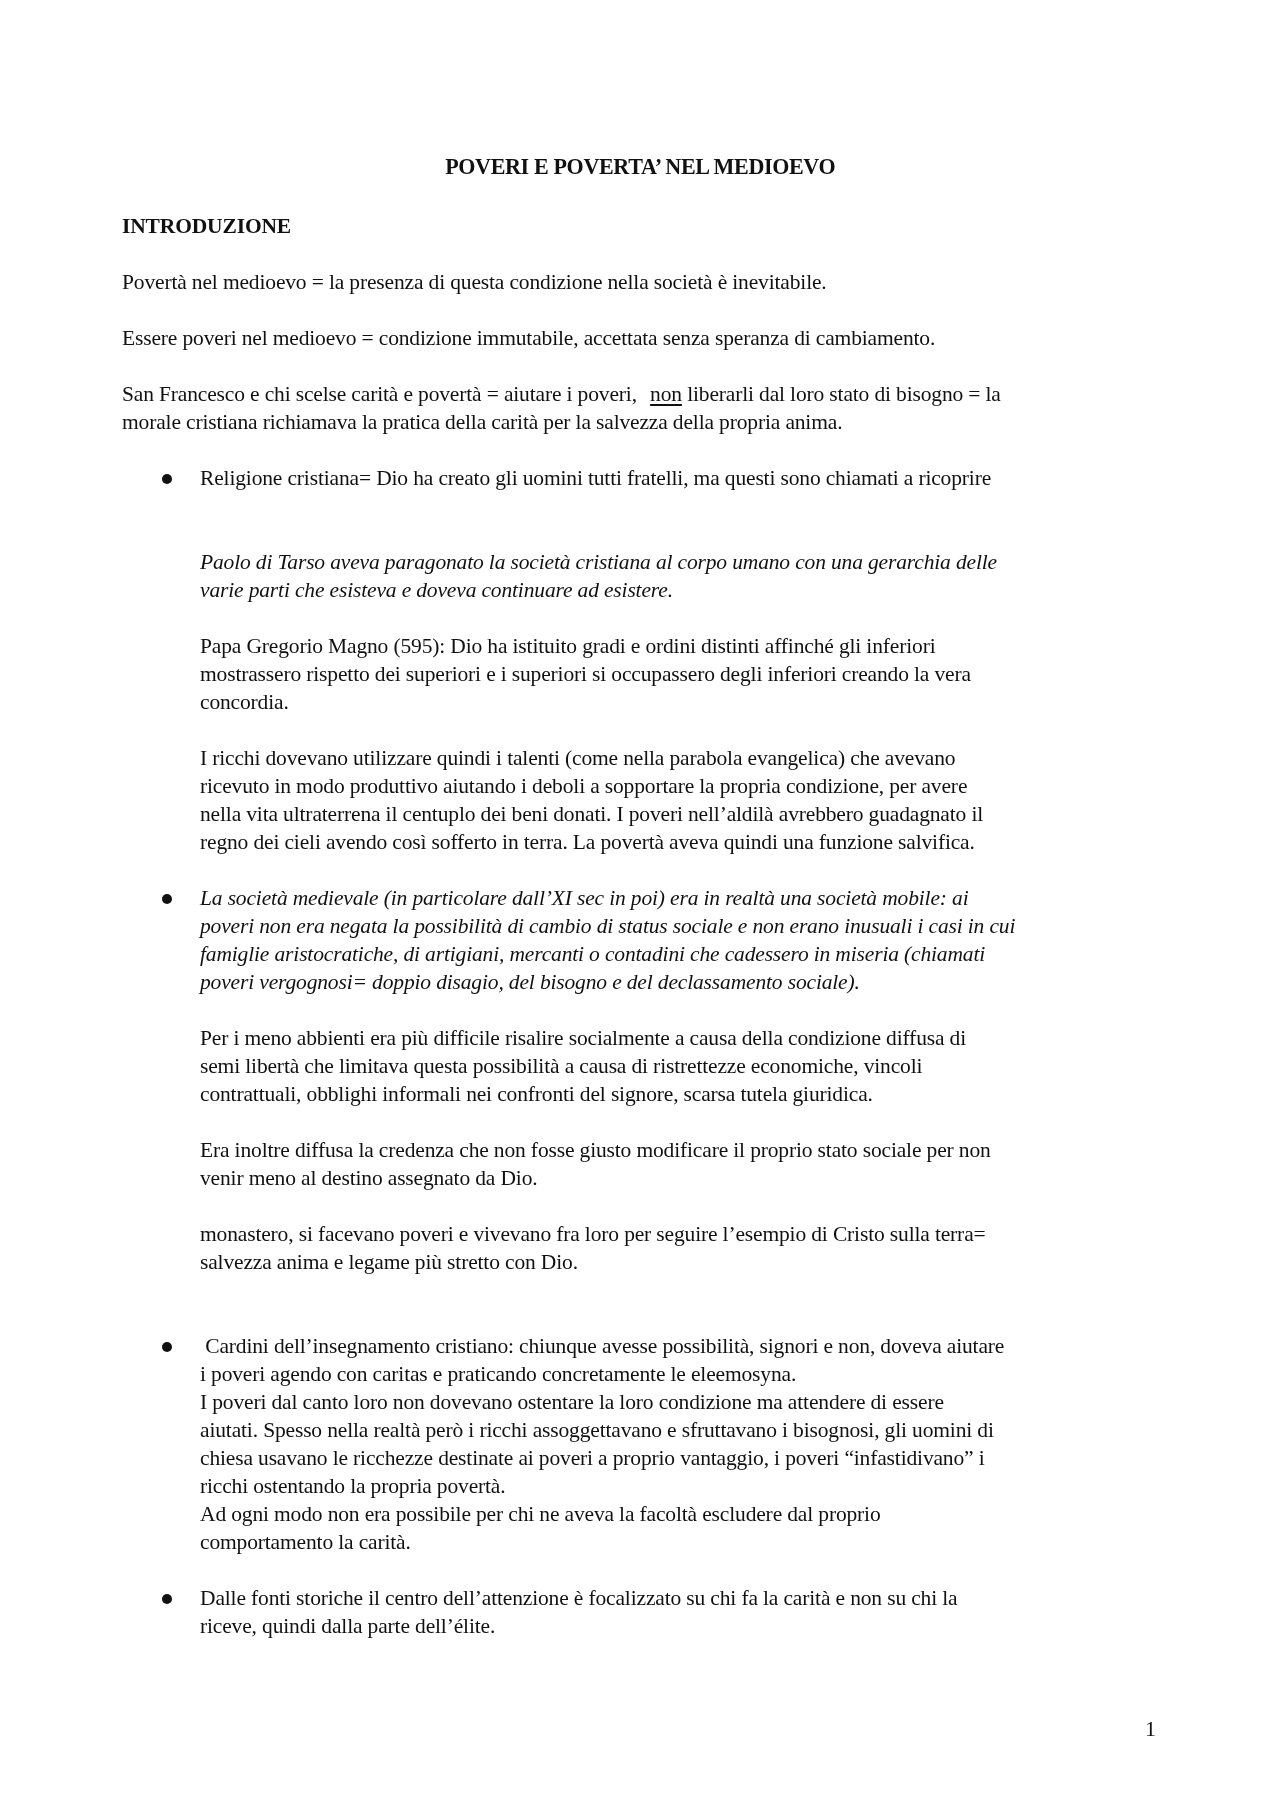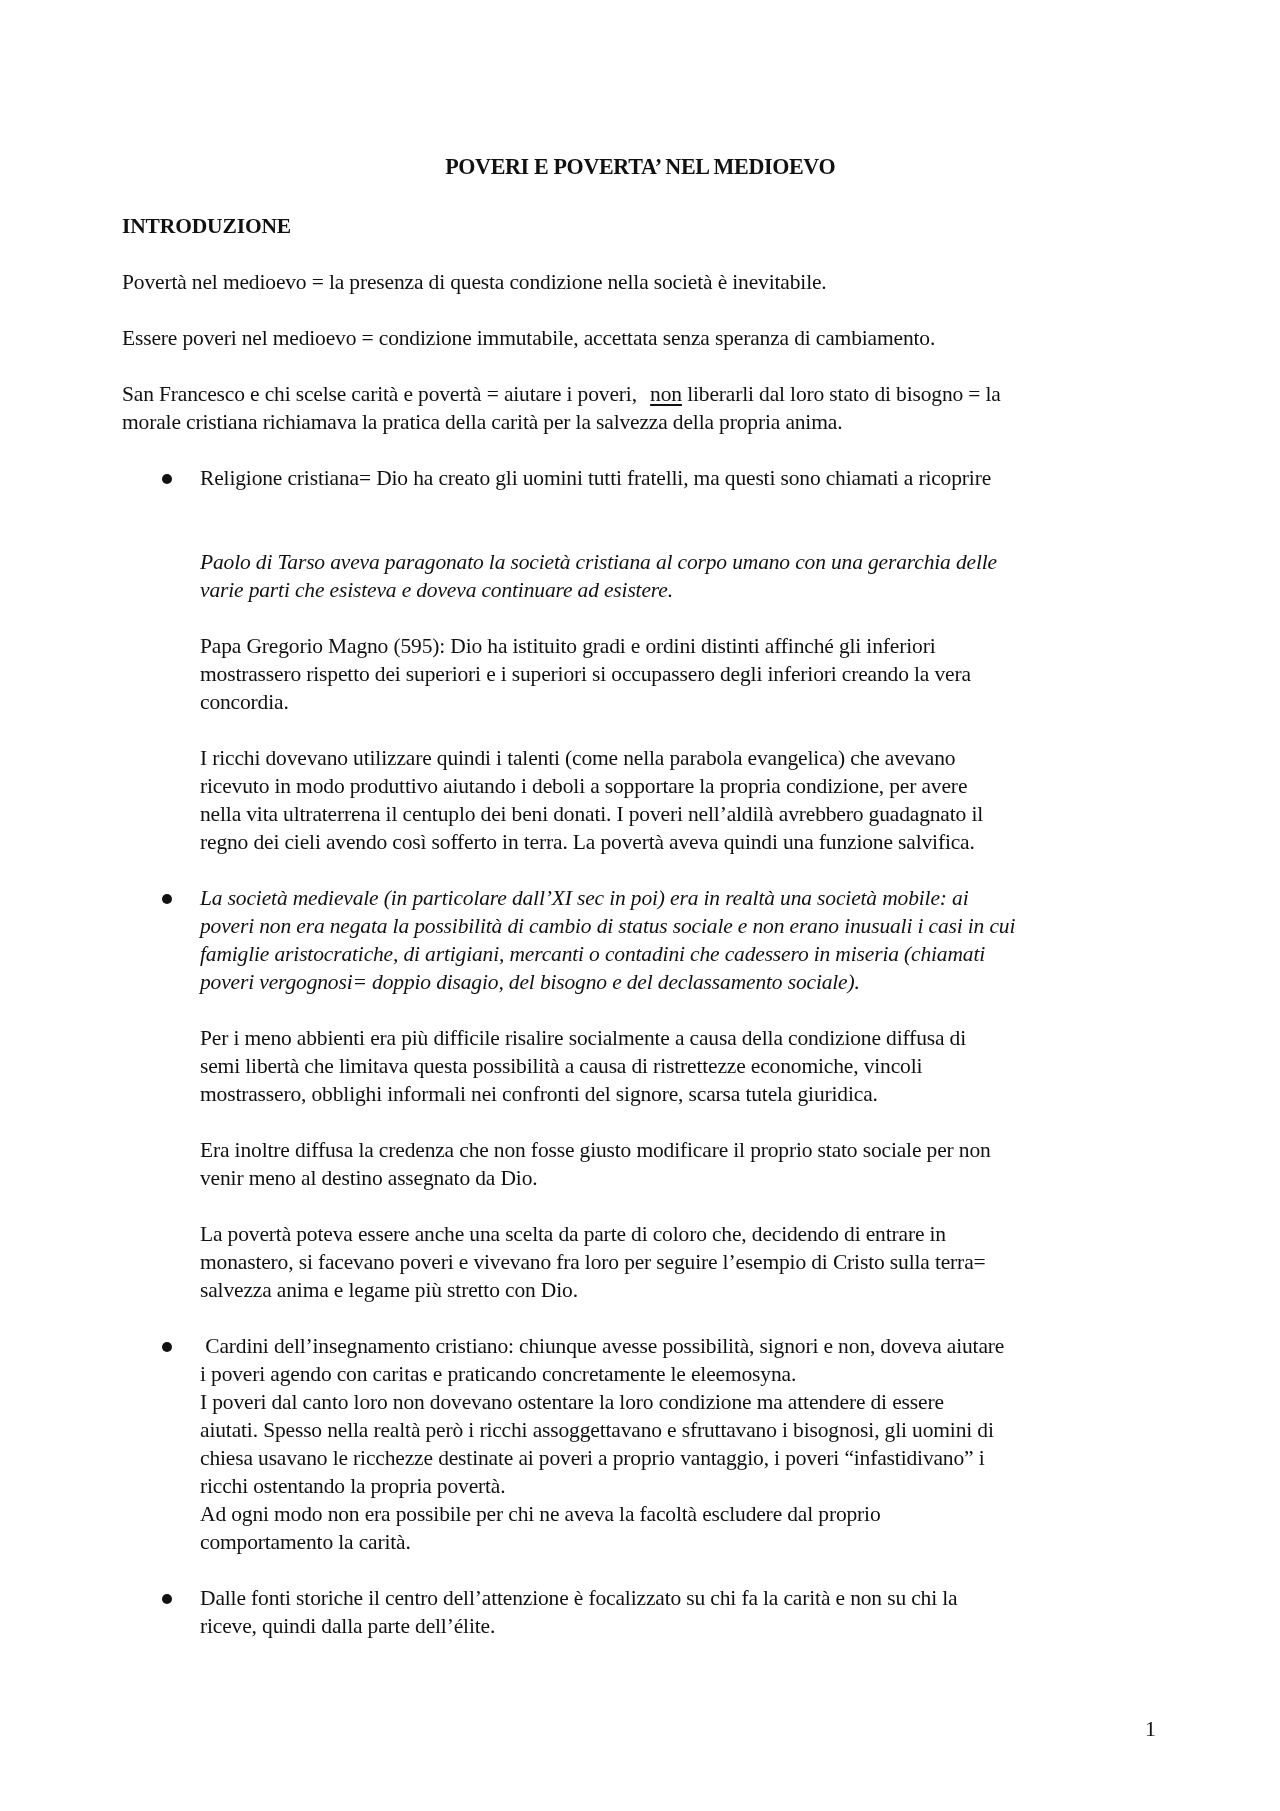--- a/index.html
+++ b/index.html
@@ -107,28 +107,27 @@
   <div class="bullet" style="top:894px;"></div>
   <div class="text lvl1" style="top:884px;font-style:italic;">
     <span class="line">La società medievale (in particolare dall’XI sec in poi) era in realtà una società mobile: ai</span>
     <span class="line">poveri non era negata la possibilità di cambio di status sociale e non erano inusuali i casi in cui</span>
     <span class="line">famiglie aristocratiche, di artigiani, mercanti o contadini che cadessero in miseria (chiamati</span>
     <span class="line">poveri vergognosi= doppio disagio, del bisogno e del declassamento sociale).</span>
   </div>
   <div class="text lvl1" style="top:1024px;">
     <span class="line">Per i meno abbienti era più difficile risalire socialmente a causa della condizione diffusa di</span>
     <span class="line">semi libertà che limitava questa possibilità a causa di ristrettezze economiche, vincoli</span>
-    <span class="line">mostrassero, obblighi informali nei confronti del signore, scarsa tutela giuridica.</span>
+    <span class="line">contrattuali, obblighi informali nei confronti del signore, scarsa tutela giuridica.</span>
   </div>
   <div class="text lvl1" style="top:1136px;">
     <span class="line">Era inoltre diffusa la credenza che non fosse giusto modificare il proprio stato sociale per non</span>
     <span class="line">venir meno al destino assegnato da Dio.</span>
   </div>
   <div class="text lvl1" style="top:1220px;">
-    <span class="line">La povertà poteva essere anche una scelta da parte di coloro che, decidendo di entrare in</span>
     <span class="line">monastero, si facevano poveri e vivevano fra loro per seguire l’esempio di Cristo sulla terra=</span>
     <span class="line">salvezza anima e legame più stretto con Dio.</span>
   </div>
 
   <div class="bullet" style="top:1342px;"></div>
   <div class="text lvl1" style="top:1332px;">
     <span class="line" style="white-space:pre;"> Cardini dell’insegnamento cristiano: chiunque avesse possibilità, signori e non, doveva aiutare</span>
     <span class="line">i poveri agendo con caritas e praticando concretamente le eleemosyna.</span>
     <span class="line">I poveri dal canto loro non dovevano ostentare la loro condizione ma attendere di essere</span>
     <span class="line">aiutati. Spesso nella realtà però i ricchi assoggettavano e sfruttavano i bisognosi, gli uomini di</span>

